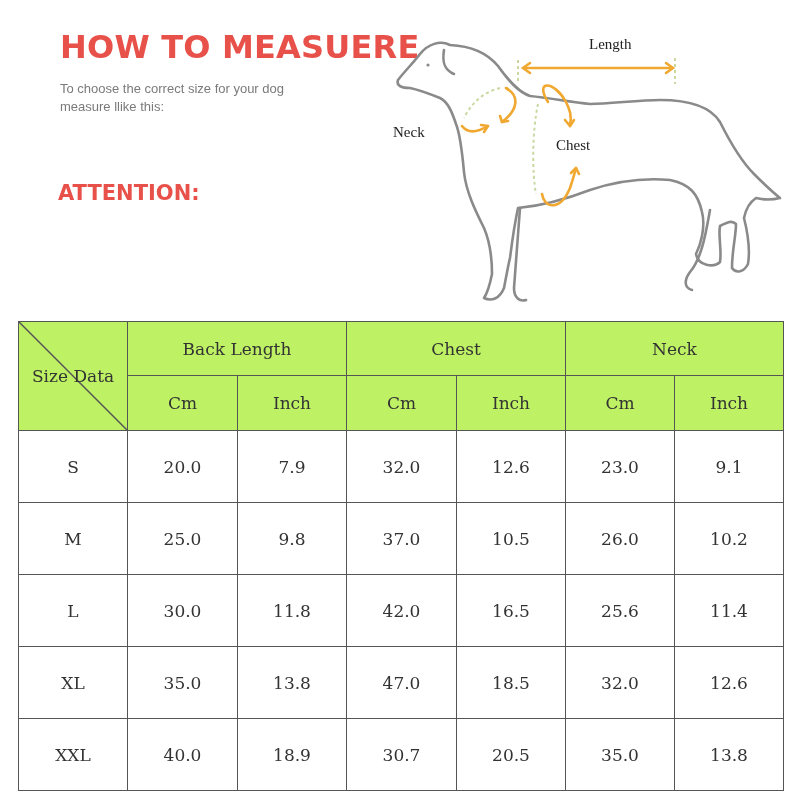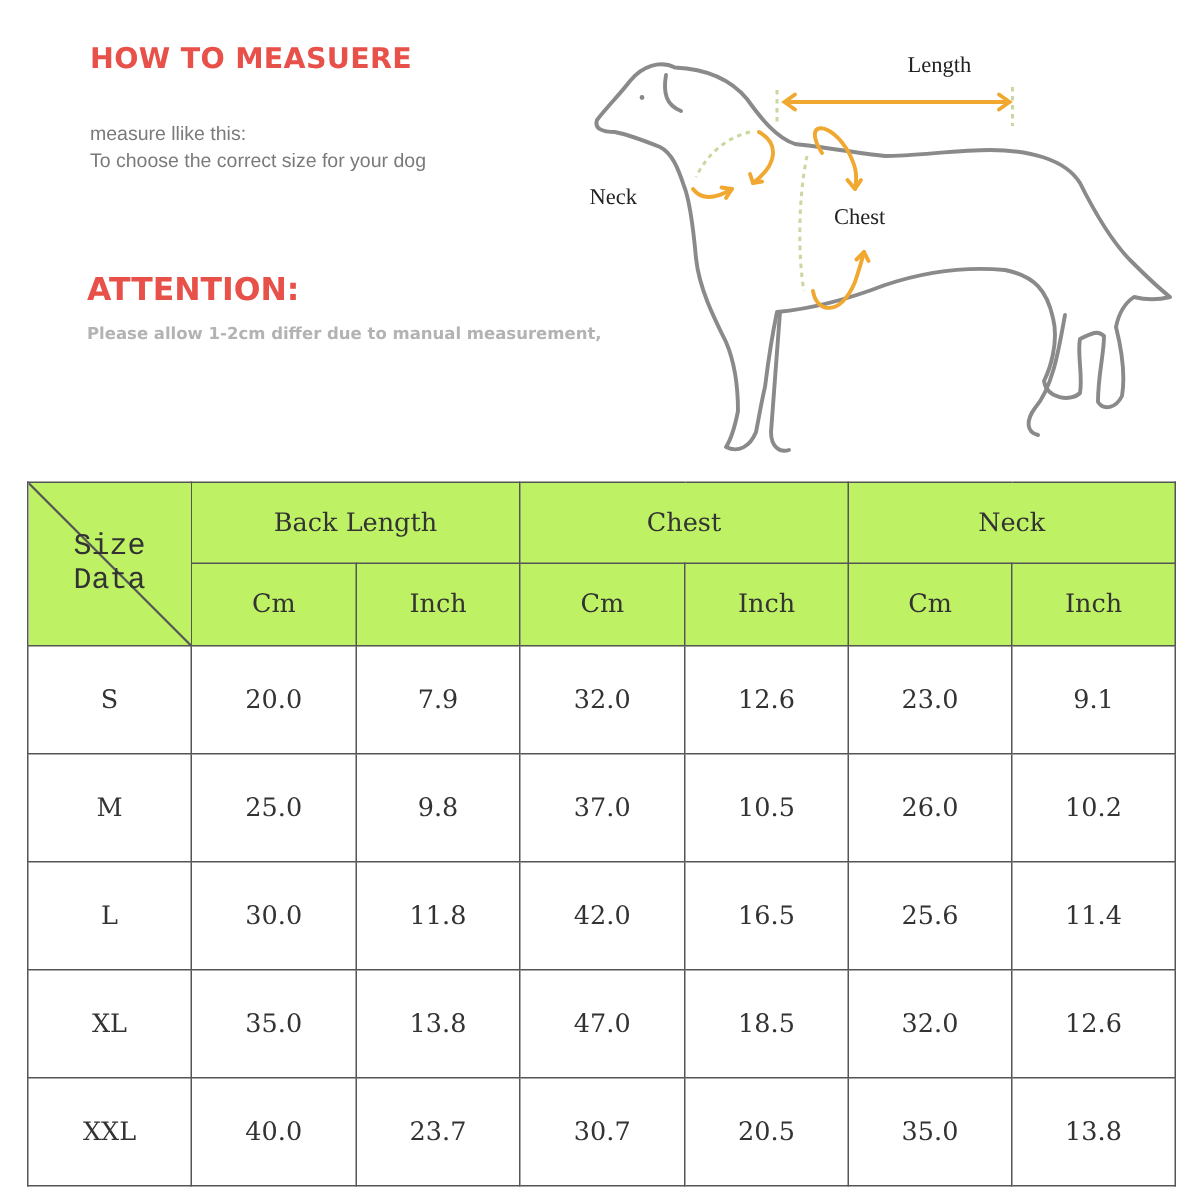--- a/index.html
+++ b/index.html
@@ -1,42 +1,41 @@
 <!DOCTYPE html>
 <html><head>
 <meta charset="utf-8">
 <style>
   html, body { margin:0; padding:0; background:#ffffff; }
   body { width:800px; height:800px; position:relative; overflow:hidden; font-family:"Liberation Sans", sans-serif; }
-  .title { position:absolute; left:60px; top:28px; font-family:"DejaVu Sans", sans-serif; font-weight:bold; font-size:19px; color:#e8504a; letter-spacing:0.2px; margin:0; }
+  .title { position:absolute; left:60px; top:28px; font-family:"DejaVu Sans", sans-serif; font-weight:bold; font-size:32px; color:#e8504a; letter-spacing:0.2px; margin:0; }
   .subtitle { position:absolute; left:60px; top:80px; font-size:13px; line-height:18px; color:#7a7a7a; width:300px; }
   .attn { position:absolute; left:58px; top:181px; font-family:"DejaVu Sans", sans-serif; font-weight:bold; font-size:21px; color:#e8504a; margin:0; }
   .attn-text { position:absolute; left:58px; top:214px; font-family:"DejaVu Sans", sans-serif; font-weight:bold; font-size:11px; line-height:17px; color:#b3b3b3; width:360px; }
   .dog { position:absolute; left:380px; top:22px; width:410px; height:290px; }
   .dog-label { position:absolute; font-family:"Liberation Serif", "DejaVu Serif", serif; font-size:15px; color:#222; }
   table.size { position:absolute; left:18px; top:321px; border-collapse:collapse; font-family:"DejaVu Serif", "Liberation Serif", serif; color:#333; }
   table.size td, table.size th { border:1.5px solid #555; text-align:center; font-weight:normal; padding:0; }
   table.size thead th { background:#bef264; font-size:17px; }
   table.size tbody td { background:#ffffff; font-size:17px; height:71px; }
   .corner { position:relative; }
   .corner svg { position:absolute; left:0; top:0; }
-  .corner span { position:relative; font-size:20px;font-family:Liberation Mono, monospace; }
+  .corner span { position:relative; font-size:17px; }
 </style>
 </head>
 <body>
 
 <h1 class="title">HOW TO MEASUERE</h1>
 <div class="subtitle">
+  <div>To choose the correct size for your dog</div>
   <div>measure llike this:</div>
-  <div>To choose the correct size for your dog</div>
 </div>
 
 <h2 class="attn">ATTENTION:</h2>
 <div class="attn-text">
-  <div>Please allow 1-2cm differ due to manual measurement,</div>
 </div>
 
 <div class="dog">
   <svg width="410" height="290" viewBox="0 0 410 290">
     <g fill="none" stroke="#8a8a8a" stroke-width="2.6" stroke-linejoin="round" stroke-linecap="round">
 
       <path d="M70,23 C60,18 48,22 40,32 C34,40 24,50 18,58 C16,64 22,66 30,66 C40,68 50,72 60,76 C68,80 72,90 76,102 C80,112 82,128 84,150 C86,170 96,190 104,206 C110,220 112,236 112,252 C110,262 108,270 104,276 C112,280 120,276 124,266 C126,256 128,244 130,236 C132,220 134,205 138,186 C160,184 184,178 210,168 C240,158 268,156 290,158 C310,162 318,172 322,190 C326,206 320,224 316,232 C318,244 334,246 340,240 C342,228 338,214 340,204 C348,200 352,198 356,202 C356,214 352,228 352,246 C356,252 364,250 368,242 C370,230 368,212 364,196 C366,186 370,180 376,176 C384,178 392,178 400,176 C390,168 382,160 374,152 C362,140 350,120 340,100 C330,84 306,78 280,78 C258,78 230,82 210,82 C190,80 170,76 150,74 C138,70 128,58 118,44 C108,32 92,24 70,23 Z"></path>
 
       <path d="M64,28 C62,40 64,48 74,52"></path>
 
@@ -60,21 +59,21 @@
       <path d="M126,66 C140,74 138,88 122,100"></path>
       <path d="M122,100 L120,94 M122,100 L128,99"></path>
       <path d="M82,104 C88,112 98,110 108,104"></path>
       <path d="M108,104 L101,103 M108,104 L104,110"></path>
       <path d="M168,80 C154,58 174,58 186,80 C190,88 192,94 190,104"></path>
       <path d="M190,104 L185,98 M190,104 L194,98"></path>
       <path d="M162,172 C164,186 180,190 190,166 C192,160 194,154 196,146"></path>
       <path d="M196,146 L191,151 M196,146 L199,152"></path>
     </g>
   </svg>
-  <div class="dog-label" style="left:209px; top:14px;margin-left:16px;">Length</div>
+  <div class="dog-label" style="left:209px; top:14px;">Length</div>
   <div class="dog-label" style="left:13px; top:102px;">Neck</div>
   <div class="dog-label" style="left:176px; top:115px;">Chest</div>
 </div>
 
 <table class="size">
   <colgroup>
     <col style="width:109px">
       <col style="width:110px">
       <col style="width:109px">
       <col style="width:110px">
@@ -136,20 +135,20 @@
       <td>35.0</td>
       <td>13.8</td>
       <td>47.0</td>
       <td>18.5</td>
       <td>32.0</td>
       <td>12.6</td>
     </tr>
     <tr>
       <td>XXL</td>
       <td>40.0</td>
-      <td>23.7</td>
+      <td>18.9</td>
       <td>30.7</td>
       <td>20.5</td>
       <td>35.0</td>
       <td>13.8</td>
     </tr>
   </tbody>
 </table>
 
 </body></html>

